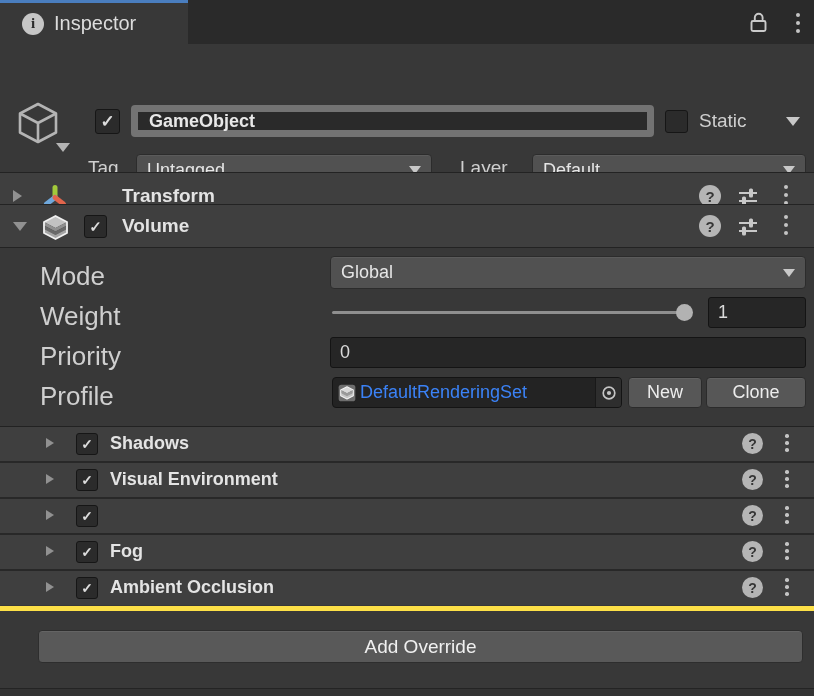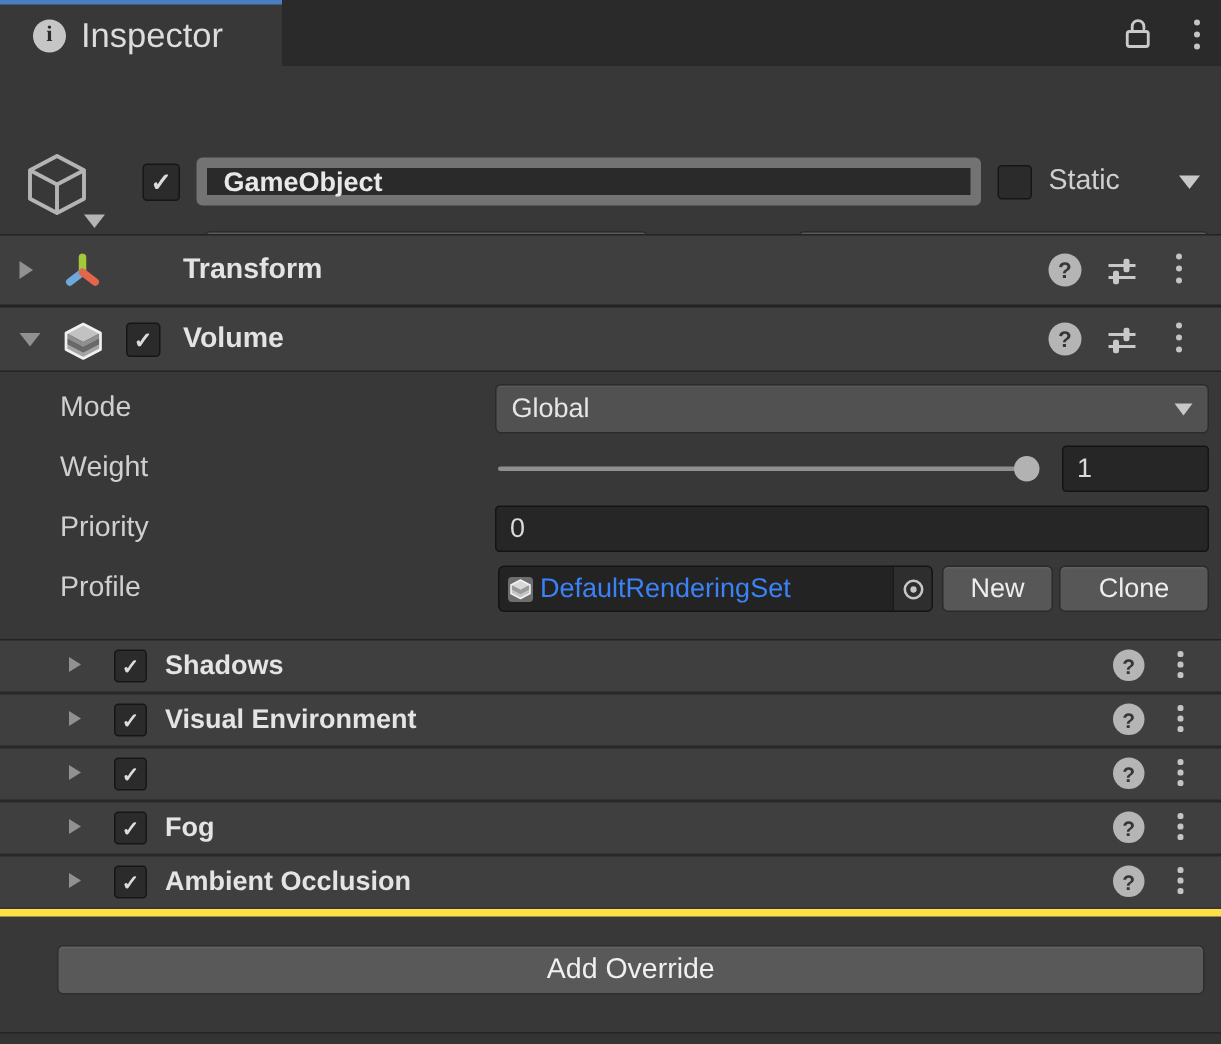--- a/index.html
+++ b/index.html
@@ -9,21 +9,21 @@
     background:#333333;
     color:#d2d2d2;
     -webkit-font-smoothing: antialiased;
   }
   .root { position:relative; width:814px; height:696px; background:#383838; overflow:hidden; }
 
   
   .tabbar { position:absolute; top:0; left:0; width:814px; height:44px; background:#2a2a2a; }
   .tab { position:absolute; top:0; left:0; width:188px; height:44px; background:#383838;
          border-top:3px solid #4a7ebf; display:flex; align-items:center; padding-left:22px; gap:10px; }
-  .tab-title { font-size:23px; color:#dcdcdc; }
+  .tab-title { font-size:20px; color:#dcdcdc; }
   .info-ic { width:22px; height:22px; border-radius:50%; background:#c6c6c6; color:#2b2b2b;
              font-size:15px; font-weight:bold; display:flex; align-items:center; justify-content:center;
              font-family:"Liberation Serif", serif; }
   .lock-btn { position:absolute; right:44px; top:10px; width:24px; height:24px; display:flex; align-items:center; justify-content:center; }
   .kebab { display:flex; flex-direction:column; gap:4px; align-items:center; }
   .kebab i { width:4px; height:4px; border-radius:50%; background:#c4c4c4; display:block; }
   .kebab-tab { position:absolute; right:14px; top:13px; }
 
   
   .go-section { position:absolute; top:44px; left:0; width:814px; height:110px; background:#383838; }
@@ -47,34 +47,34 @@
   .dd { background:#515151; border:1px solid #2c2c2c; border-radius:4px; height:32px;
         box-shadow: inset 0 1px 0 rgba(255,255,255,0.06);
         display:flex; align-items:center; padding:0 10px; font-size:18px; color:#e6e6e6; position:absolute; }
   .dd .dd-arrow { margin-left:auto; }
   .tag-dd { left:136px; top:110px; width:296px; }
   .layer-dd { left:532px; top:110px; width:274px; }
 
   
   .comp-header { position:absolute; left:0; width:814px; background:#3f3f3f;
                  border-top:1px solid #232323; border-bottom:1px solid #232323; }
-  .transform-header { top:156px; height:48px;padding-left:35px; }
+  .transform-header { top:172px; height:48px;padding-left:35px; }
   .volume-header { top:204px; height:44px; }
   .fold { position:absolute; left:13px; }
   .comp-icon { position:absolute; left:42px; }
   .comp-title { position:absolute; left:122px; font-size:19px; font-weight:bold; color:#e3e3e3; }
   .hdr-help { position:absolute; left:699px; width:22px; height:22px; border-radius:50%; background:#b5b5b5;
               color:#363636; font-size:15px; font-weight:bold; display:flex; align-items:center; justify-content:center; }
   .hdr-presets { position:absolute; left:737px; }
   .hdr-kebab { position:absolute; left:784px; }
   .vol-cb { position:absolute; left:84px; width:23px; height:23px; font-size:15px; }
 
   
   .vol-body { position:absolute; top:248px; left:0; width:814px; height:178px; background:#383838; }
-  .vrow-label { position:absolute; left:40px; font-size:19px; color:#cfcfcf; }
+  .vrow-label { position:absolute; left:40px; font-size:26px; color:#cfcfcf; }
   .mode-dd { left:330px; top:8px; width:476px; height:33px; }
   .field { position:absolute; background:#262626; border:1px solid #141414; border-radius:3px;
            display:flex; align-items:center; padding-left:9px; font-size:18px; color:#dadada; }
   .slider-track { position:absolute; left:332px; top:63px; width:350px; height:3px; background:#8f8f8f; border-radius:2px; }
   .slider-thumb { position:absolute; left:676px; top:56px; width:17px; height:17px; border-radius:50%; background:#b2b2b2; }
   .weight-field { left:708px; top:49px; width:98px; height:31px; }
   .priority-field { left:330px; top:89px; width:476px; height:31px; }
   .obj-field { position:absolute; left:332px; top:129px; width:290px; height:31px; background:#232323;
                border:1px solid #141414; border-radius:4px; display:flex; align-items:center; overflow:hidden; }
   .obj-field .obj-txt { font-size:18px; color:#3b82f6; white-space:nowrap; overflow:hidden; flex:1; }

